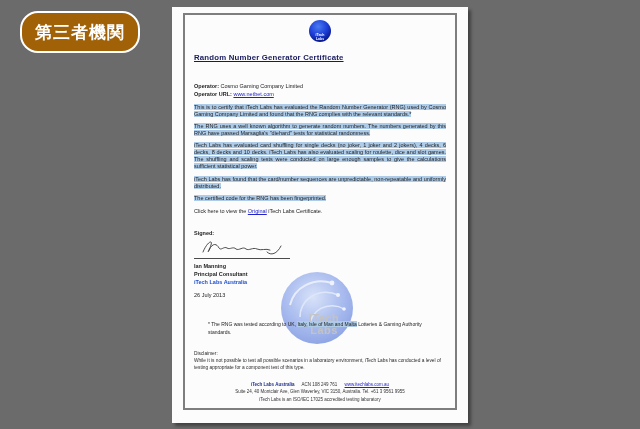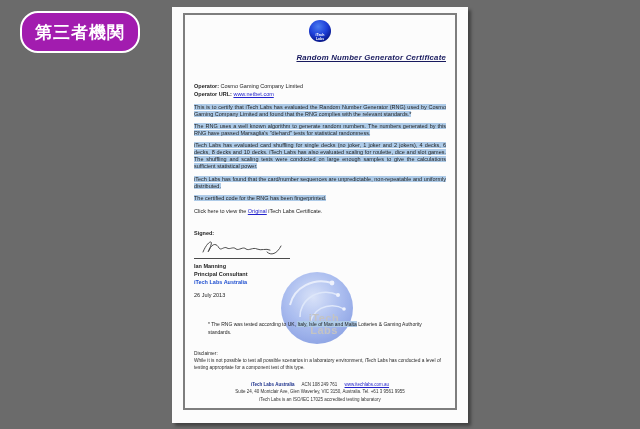--- a/index.html
+++ b/index.html
@@ -6,21 +6,21 @@
   html,body { width:640px; height:429px; }
   body {
     background:#6b6b6b;
     font-family:"Liberation Sans", sans-serif;
     position:relative;
     overflow:hidden;
   }
   .badge {
     position:absolute; left:20px; top:11px;
     width:120px; height:42px;
-    background:#a21caf;
+    background:#a16207;
     border:2.5px solid #ffffff;
     border-radius:18px;
     display:flex; align-items:center; justify-content:center;
     color:#ffffff; font-size:17px; font-weight:bold; letter-spacing:1px;
   }
   .page {
     position:absolute; left:172px; top:7px;
     width:296px; height:416px;
     background:#fcfcfc;
     box-shadow:3px 3px 3px rgba(0,0,0,0.38);
@@ -41,23 +41,23 @@
   }
   .logo { display:block; margin:2px auto 0 auto; width:22px; height:22px; }
   .logo-circle {
     width:22px; height:22px; border-radius:50%;
     background:radial-gradient(circle at 42% 30%, #4a7cf0 0%, #1d3ed8 45%, #0a1a8e 75%, #050f45 100%);
     display:flex; flex-direction:column; align-items:center; justify-content:flex-end;
     overflow:hidden;
   }
   .logo-circle span { color:#ffffff; font-size:3.5px; line-height:1.1; font-weight:bold; }
   .cert-title {
-    margin-top:11px; text-align:right;
+    margin-top:11px; text-align:left;
     font-size:7.8px; font-weight:bold; text-decoration:underline;
-    color:#181a5e; letter-spacing:0.2px;font-style:italic;
+    color:#181a5e; letter-spacing:0.2px;
   }
   .operator-block { margin-top:20px; line-height:1.5; }
   .bold { font-weight:bold; }
   a.link { color:#2222cc; text-decoration:underline; cursor:pointer; }
   .paras p { margin-top:5px; line-height:1.3; text-align:justify; }
   .hl { background:#aecbe8; }
   .click-line { margin-top:6px; line-height:1.3; }
   .signed-label { margin-top:15px; font-weight:bold; }
   .signature { display:block; margin:1px 0 0 2px; }
   .sig-rule { width:96px; border-top:1px solid #4a4a4a; margin:1px 0 4px 0; }

